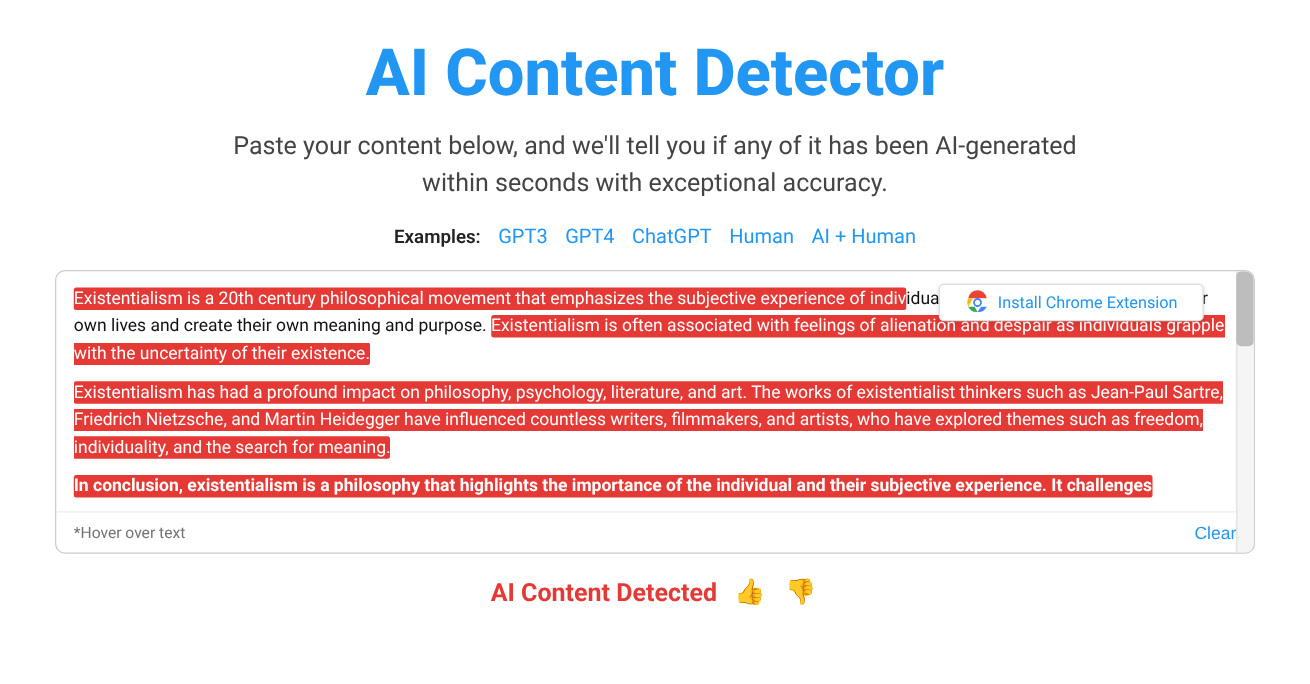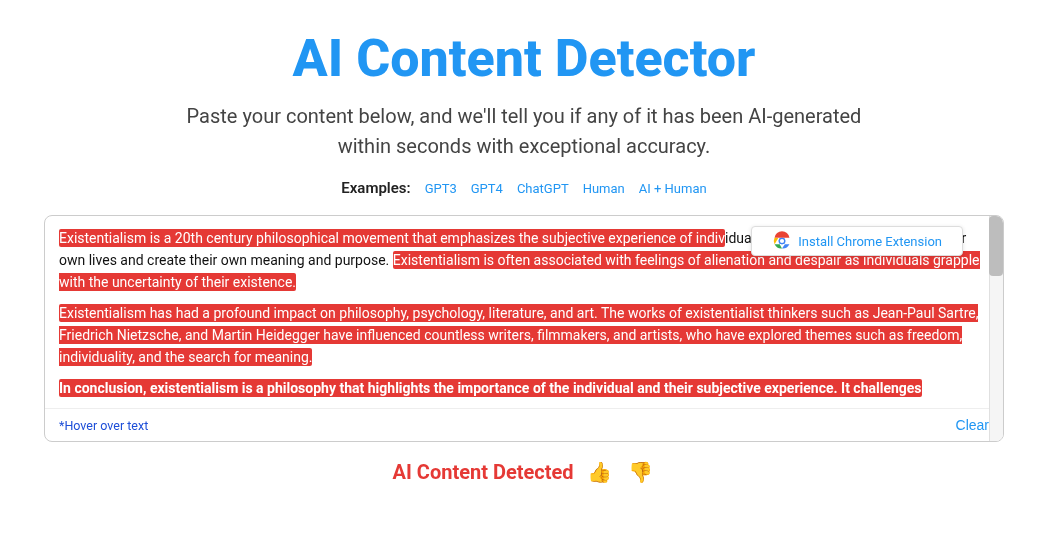--- a/index.html
+++ b/index.html
@@ -38,21 +38,21 @@
       font-size: 15px;
     }
     .examples-label {
       font-weight: 600;
       color: #222;
     }
     .example-link {
       color: #2196f3;
       cursor: pointer;
       text-decoration: none;
-      font-size: 13px;
+      font-size: 16px;
     }
     .text-area-wrapper {
       width: 100%;
       max-width: 960px;
       border: 1.5px solid #ccc;
       border-radius: 8px;
       background: #fff;
       position: relative;
       overflow: hidden;
     }
@@ -99,21 +99,21 @@
     }
     .footer-bar {
       display: flex;
       justify-content: space-between;
       align-items: center;
       padding: 8px 14px;
       border-top: 1px solid #eee;
     }
     .hover-hint {
       font-size: 12.5px;
-      color: #1d4ed8;
+      color: #737373;
     }
     .clear-btn {
       font-size: 14px;
       color: #2196f3;
       cursor: pointer;
       background: none;
       border: none;
       font-weight: 500;
       text-align: right;
     }

